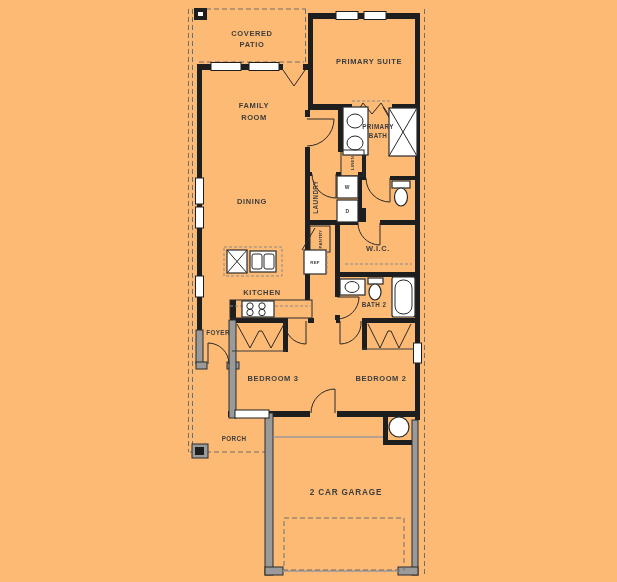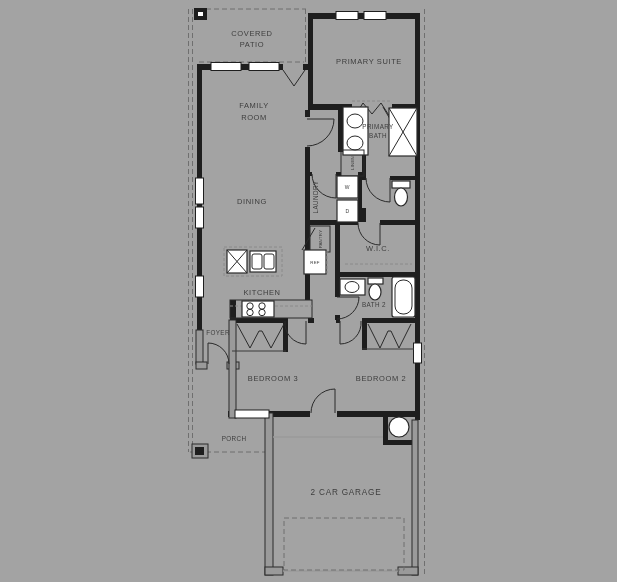--- a/index.html
+++ b/index.html
@@ -1,17 +1,17 @@
 <!DOCTYPE html>
 <html><head>
 <meta charset="utf-8">
 <style>
   html,body{margin:0;padding:0;background:#ffffff;}
-  #stage{position:relative;width:617px;height:582px;background:#a3a3a3;overflow:hidden;
-         font-family:"Liberation Sans",sans-serif;}
+  #stage{position:relative;width:617px;height:582px;background:#fdba74;overflow:hidden;
+         font-family:"Liberation Sans",sans-serif;font-weight:bold;}
   svg{position:absolute;left:0;top:0;}
   .wall{fill:#1e1e1e;stroke:none;}
   .gwall{fill:#9a9a9a;stroke:#2b2b2b;stroke-width:1;}
   .fix{fill:#ffffff;stroke:#2a2a2a;stroke-width:1.2;}
   .fixthin{fill:none;stroke:#2a2a2a;stroke-width:1;}
   .win{fill:#ffffff;stroke:#1e1e1e;stroke-width:1;}
   .dash{fill:none;stroke:#6f6f6f;stroke-width:1;stroke-dasharray:5 3;}
   .dash2{fill:none;stroke:#8a8a8a;stroke-width:1;stroke-dasharray:3 2;}
   .arc{fill:none;stroke:#2a2a2a;stroke-width:1;}
   .thinln{fill:none;stroke:#3a3a3a;stroke-width:1.2;}

